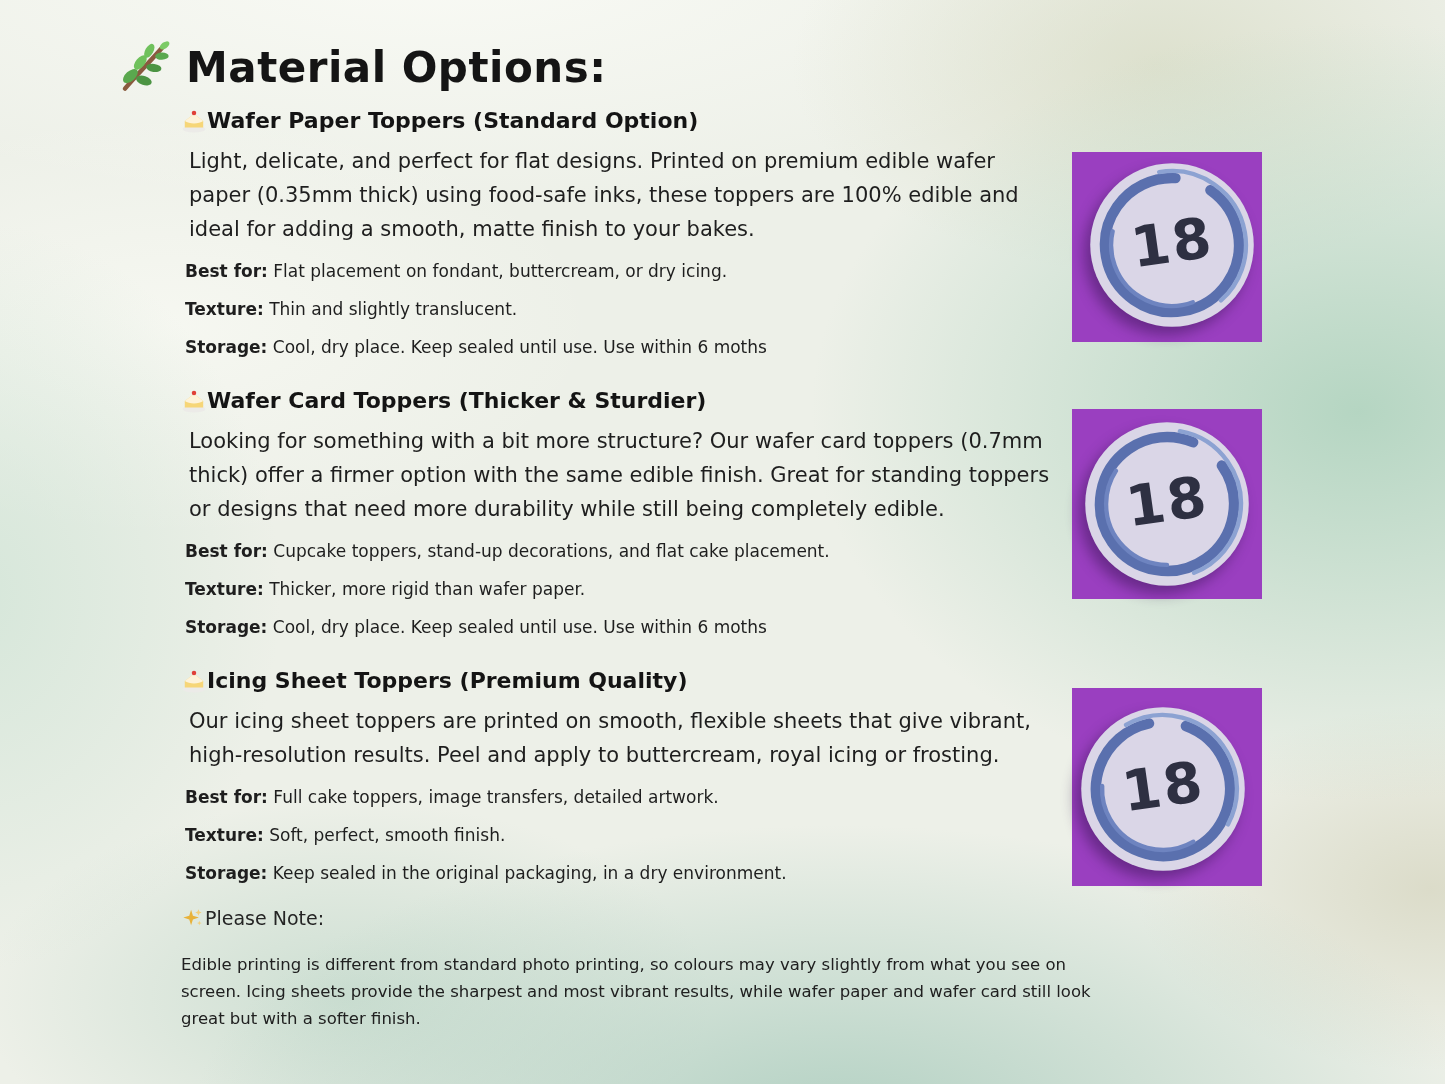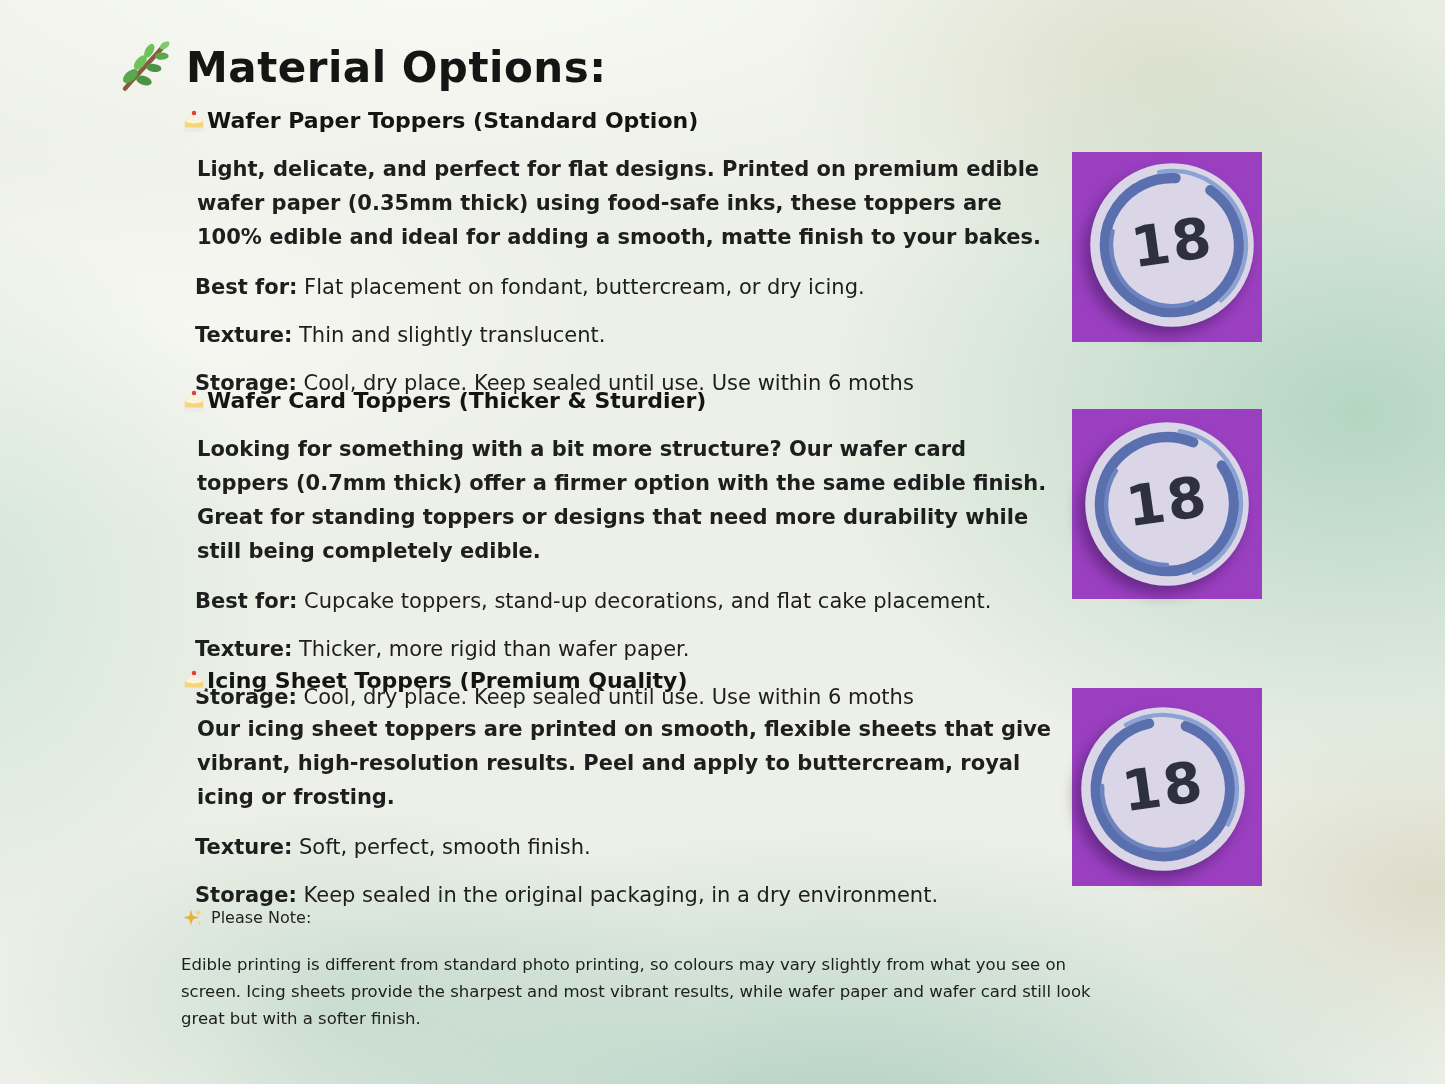--- a/index.html
+++ b/index.html
@@ -62,28 +62,27 @@
     display: flex;
     align-items: center;
     gap: 0;
     font-size: 22px;
     font-weight: bold;
     line-height: 30px;
     color: #141414;
   }
   .cake-icon-box { width: 26px; height: 26px; flex: 0 0 auto; }
   .section-body {
-    margin: 16px;
+    margin: 8px;
     font-size: 21px;
     line-height: 34px;
-    font-weight: bold;
   }
   .kv {
-    margin: 14px;
-    font-size: 21px;
+    margin: 4px;
+    font-size: 17px;
     line-height: 34px;
   }
   .kv-label { font-weight: bold; }
 
   
   .photo {
     position: absolute;
     left: 1072px;
     width: 190px;
     height: 190px;
@@ -119,22 +118,22 @@
   
   .note {
     position: absolute;
     left: 181px;
     top: 905px;
     width: 920px;
   }
   .note-heading {
     display: flex;
     align-items: center;
-    gap: 8px;
-    font-size: 16px;
+    gap: 2px;
+    font-size: 19px;
     line-height: 26px;
     color: #242424;
   }
   .sparkle-icon-box { width: 22px; height: 22px; flex: 0 0 auto; }
   .note-body {
     margin: 20px 0 0 0;
     font-size: 16.5px;
     line-height: 27px;
     color: #202020;
   }
@@ -202,20 +201,21 @@
         <svg viewBox="0 0 24 24" width="26" height="26">
           <ellipse cx="12" cy="19.5" rx="10.5" ry="3" fill="#ecebe8"></ellipse>
           <path d="M3.5 18 L3.5 12 L12 5.5 L20.5 12 L20.5 18 Z" fill="#f6d678"></path>
           <path d="M3.5 12 L12 5.5 L20.5 12 C 16.5 15, 7.5 15, 3.5 12 Z" fill="#fdf3da"></path>
           <circle cx="12" cy="4.6" r="2.1" fill="#e04038"></circle>
         </svg>
       </span>
       <span class="heading-text">Icing Sheet Toppers (Premium Quality)</span>
     </h2>
     <p class="section-body">Our icing sheet toppers are printed on smooth, flexible sheets that give vibrant, high-resolution results. Peel and apply to buttercream, royal icing or frosting.</p>
+    <p class="kv"><span class="kv-label">Best for:</span> <span class="kv-value">Full cake toppers, image transfers, detailed artwork.</span></p>
     <p class="kv"><span class="kv-label">Texture:</span> <span class="kv-value">Soft, perfect, smooth finish.</span></p>
     <p class="kv"><span class="kv-label">Storage:</span> <span class="kv-value">Keep sealed in the original packaging, in a dry environment.</span></p>
   </section>
 
   <figure class="photo" id="photo-0">
     <div class="topper">
       <svg viewBox="0 0 200 200">
         <circle cx="100" cy="100" r="94" fill="var(--topper-face)"></circle>
         <g fill="none" stroke-linecap="round">
           <circle cx="100" cy="100" r="77" stroke="#5a70ae" stroke-width="12" stroke-dasharray="440 44" transform="rotate(-55 100 100)"></circle>

